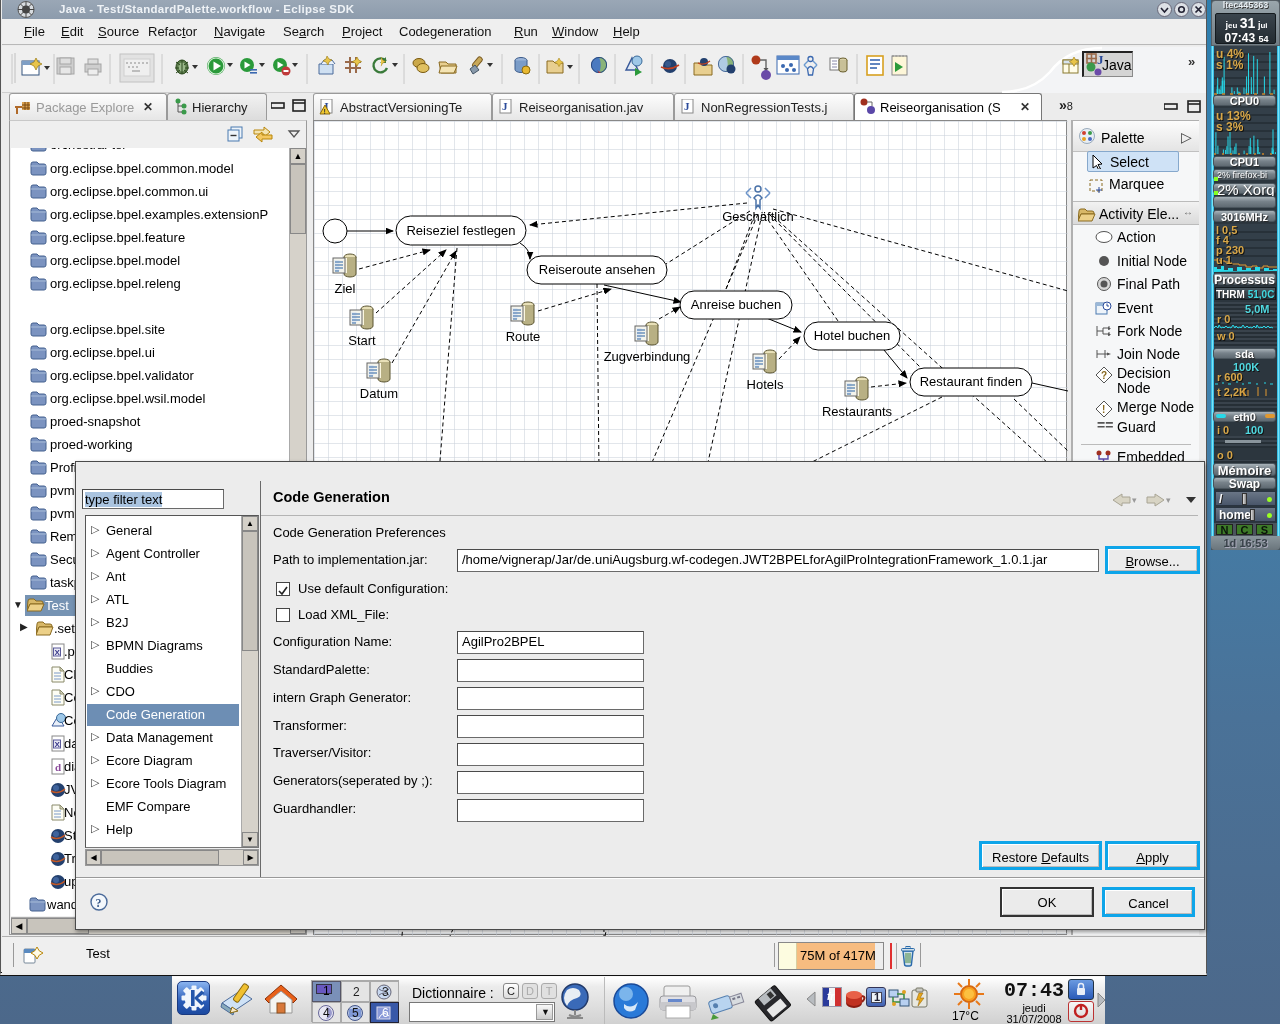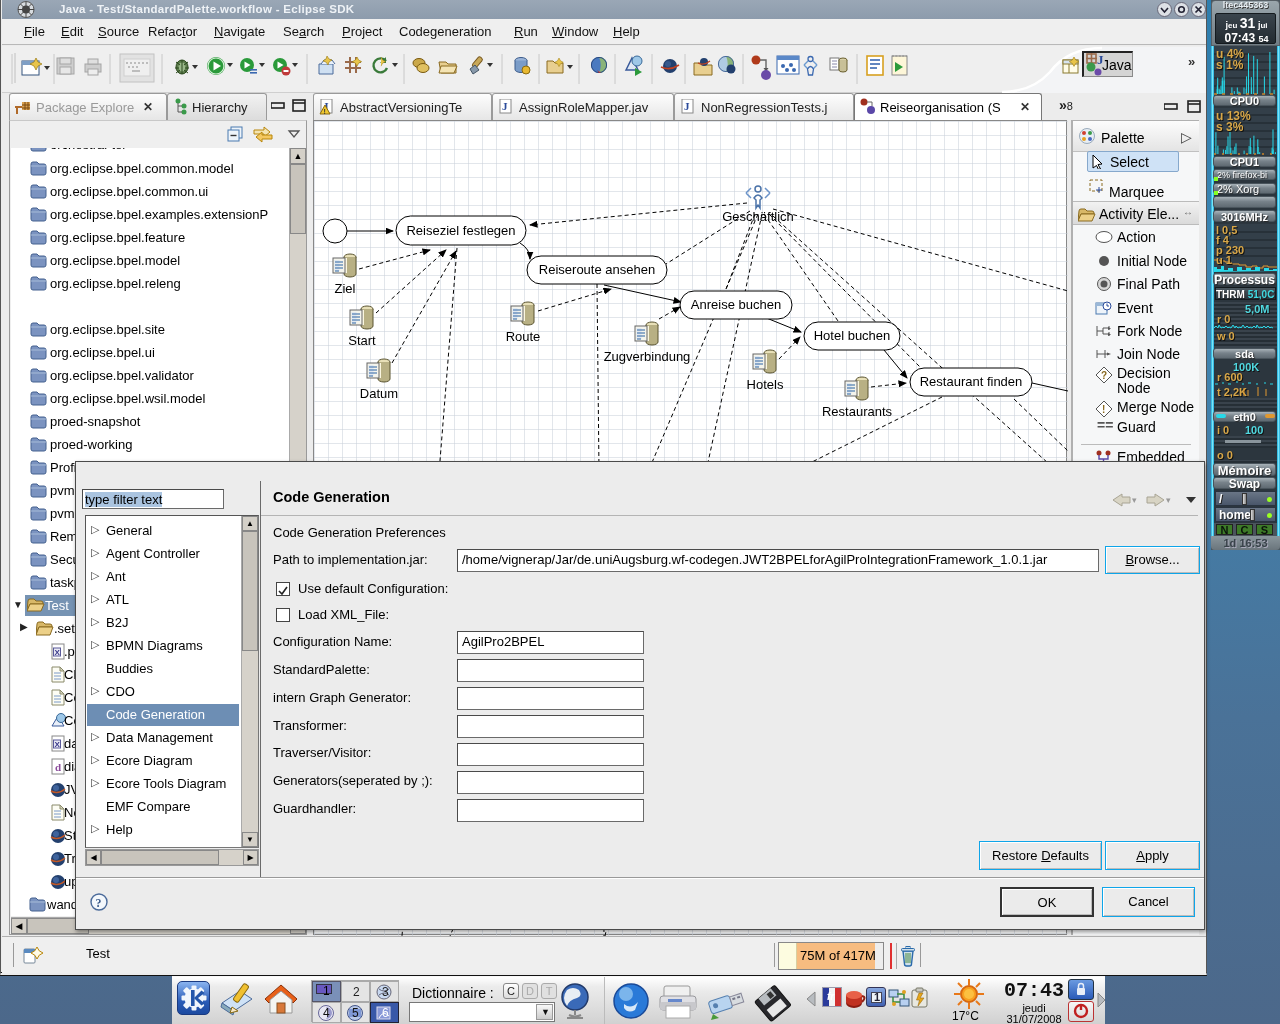--- a/index.html
+++ b/index.html
@@ -4,21 +4,21 @@
 html,body{width:1280px;height:1024px;overflow:hidden;font-family:"Liberation Sans",sans-serif;}
 #desktop{position:absolute;left:0;top:0;width:1280px;height:1024px;background:linear-gradient(#2e7eae,#3e85b2 30%,#4a7298 70%,#4c688a);}
 #eclipse{position:absolute;left:0;top:0;width:1207px;height:976px;background:#ececec;border:1px solid #555;border-top:none;border-bottom:4px double #111;}
 #titlebar{position:absolute;left:1px;top:0;width:1204px;height:31px;background:linear-gradient(#9aa7b6,#8494a6);color:#eef2f6;font-weight:bold;font-size:11.5px;}
 #titlebar .txt{position:absolute;left:57px;top:3px;letter-spacing:.3px;}
 #menubar{position:absolute;left:1px;top:19px;width:1204px;height:26px;background:#efefef;border-bottom:1px solid #b8b8b8;font-size:13px;color:#111;}
 #menubar span{position:absolute;top:5px;}
 u{text-decoration:underline;}
 #toolbar{position:absolute;left:1px;top:46px;width:1204px;height:47px;background:#efefef;border-bottom:1px solid #cfcfcf;}
 .viewtab{position:absolute;top:0;height:27px;font-size:13px;background:linear-gradient(#fdfdfd,#e6e6e6);border:1px solid #9a9a9a;border-bottom:none;border-radius:3px 3px 0 0;}
-.btn{background:#ebebeb;border:1px solid #0ea5e9;box-shadow:inset 1px 1px 0 #fff,inset -1px -1px 0 #bcbcbc;font-size:13px;color:#000;text-align:center;}
+.btn{background:#ebebeb;border:3px solid #0ea5e9;box-shadow:inset 1px 1px 0 #fff,inset -1px -1px 0 #bcbcbc;font-size:13px;color:#000;text-align:center;}
 
 #gk{position:absolute;left:1211px;top:0;width:69px;height:550px;background:#4a565e;font-family:"Liberation Sans",sans-serif;}
 
 #taskbar{position:absolute;left:172px;top:976px;width:933px;height:48px;background:linear-gradient(#ffffff,#ececec 20%,#d2d2d2);border-top:1px solid #f8f8f8;}
 
 #prefs{position:absolute;left:75px;top:461px;width:1130px;height:469px;background:#ececec;border:1px solid #4a4a4a;box-shadow:1px 2px 4px rgba(0,0,0,.4);}
 .fld{position:absolute;background:#fff;border:1px solid #6a6a6a;border-top:1px solid #4a4a4a;border-left:1px solid #4a4a4a;font-size:13px;color:#000;padding:2px 4px;}
 .lbl{position:absolute;font-size:13px;color:#000;white-space:nowrap;}
 .pit{position:absolute;left:22px;width:104px;height:21px;font-size:14px;color:#000;}
 .pit svg{position:absolute;left:0;top:2px;}
@@ -641,21 +641,21 @@
           <path d="M1 15 L6 6 L11 15z" fill="#f0c830" stroke="#8a6a10"></path>
           <text x="4.6" y="14.5" font-size="7" font-weight="bold" fill="#333">!</text>
         </svg>
         <span style="position:absolute;left:26px;top:6px;color:#222">AbstractVersioningTe</span>
       </div>
     <div class="viewtab" style="left:183px;width:182px;">
         <svg width="17" height="16" style="position:absolute;left:5px;top:5px">
           <rect x="2" y="0" width="11" height="14" fill="#fff" stroke="#888"></rect>
           <text x="4" y="11" font-size="11" font-weight="bold" fill="#2a4a9a" font-family="Liberation Serif">J</text>
         </svg>
-        <span style="position:absolute;left:26px;top:6px;color:#222">AssignRoleMapper.jav</span>
+        <span style="position:absolute;left:26px;top:6px;color:#222">Reiseorganisation.jav</span>
       </div>
     <div class="viewtab" style="left:365px;width:180px;">
         <svg width="17" height="16" style="position:absolute;left:5px;top:5px">
           <rect x="2" y="0" width="11" height="14" fill="#fff" stroke="#888"></rect>
           <text x="4" y="11" font-size="11" font-weight="bold" fill="#2a4a9a" font-family="Liberation Serif">J</text>
         </svg>
         <span style="position:absolute;left:26px;top:6px;color:#222">NonRegressionTests.j</span>
       </div>
     <div class="viewtab" style="left:545px;width:188px;background:#fff;border-color:#777;">
         <svg width="17" height="17" style="position:absolute;left:5px;top:4px">
@@ -782,21 +782,21 @@
         <svg width="12" height="14" style="position:absolute;left:4px;top:3px">
           <path d="M1 0 L10 9 L6 9.5 L8.5 14 L6.5 14.5 L4.5 10.5 L1 13z" fill="#fff" stroke="#000" stroke-width="1"></path>
         </svg>
         <span style="position:absolute;left:22px;top:2px;">Select</span>
       </div>
     <div style="position:absolute;left:14px;top:55px;width:110px;height:21px;">
         <svg width="15" height="14" style="position:absolute;left:2px;top:3px">
           <rect x="1" y="1" width="12" height="11" fill="none" stroke="#8a6a20" stroke-dasharray="3 2"></rect>
           <path d="M10 8 v6 M7 11 h6" stroke="#2a4a9a"></path>
         </svg>
-        <span style="position:absolute;left:22px;top:8px;">Marquee</span>
+        <span style="position:absolute;left:22px;top:0;">Marquee</span>
       </div>
     <div style="position:absolute;left:0;top:80px;width:126px;height:24px;background:linear-gradient(#f2f2f2,#dadada);border-top:1px solid #bbb;border-bottom:1px solid #bbb;">
         <svg width="18" height="15" style="position:absolute;left:5px;top:5px">
           <path d="M1 4 a2 2 0 0 1 2 -2 h4 l2 2 h5 a2 2 0 0 1 2 2 v1 h-13 l-3 7z" fill="#d8b868" stroke="#8a6a20"></path>
           <path d="M3 7 h14 l-3 7 h-14z" fill="#ecd088" stroke="#8a6a20"></path>
         </svg>
         <span style="position:absolute;left:26px;top:4px;">Activity Ele...</span>
         <span style="position:absolute;left:110px;top:4px;color:#666;font-size:10px">↔</span>
       </div>
     <div class="pit" style="top:107px">
@@ -938,21 +938,21 @@
         <line x1="0" y1="39" x2="63" y2="39"></line>
       </g>
  <path d="M14.0 46 V28.5 M59.0 46 V21.4 M11.6 46 V41.9 M12.9 46 V38.2 M1.9 46 V24.2 M22.0 46 V35.4 M3.9 46 V37.7 M61.4 46 V44.2 M20.8 46 V38.7 M39.9 46 V27.7 M30.1 46 V42.6 M58.3 46 V43.2 M19.0 46 V42.4 M58.1 46 V39.6 M43.8 46 V31.3 M16.8 46 V39.7 M9.4 46 V41.5 M16.0 46 V21.1 M35.1 46 V38.1 M59.2 46 V41.5 M36.8 46 V39.0 M36.3 46 V30.1 M45.7 46 V44.2 M44.1 46 V39.0" stroke="#27d8e8" stroke-width="1"></path>
  <path d="M0 46 h63" stroke="#c88428" stroke-width="1.6" stroke-dasharray="2 6"></path>
 </svg>
 <div class="gkt" style="left:5px;top:109px;font-size:12px;">u 13%</div>
 <div class="gkt" style="left:5px;top:120px;font-size:12px;">s 3%</div>
 <div class="gkbtn" style="top:156px;height:11px;font-size:11px;line-height:11px;">CPU1</div>
 <div class="gkbtn" style="top:169px;height:11px;font-size:9px;line-height:11px;text-align:left;padding-left:3px;font-weight:normal">2% firefox-bi</div>
 <div style="position:absolute;left:3px;top:177px;width:4px;height:4px;background:#8f2;"></div>
-<div class="gkbtn" style="top:183px;height:11px;font-size:11px;line-height:11px;text-align:left;padding-left:3px;font-weight:normal">2% Xorg</div>
+<div class="gkbtn" style="top:183px;height:11px;font-size:15px;line-height:11px;text-align:left;padding-left:3px;font-weight:normal">2% Xorg</div>
 <div style="position:absolute;left:3px;top:191px;width:4px;height:4px;background:#8f2;"></div>
 <div class="gkbtn" style="top:196px;height:12px;"></div>
 <div class="gkbtn" style="top:210px;height:12px;font-size:11px;line-height:12px;">3016MHz</div>
 <svg width="63" height="48" style="position:absolute;left:3px;top:224px">
  <rect width="63" height="48" fill="#333f49"></rect>
  <g stroke="#1c242b">
         <line x1="0" y1="8" x2="63" y2="8"></line>
         <line x1="0" y1="16" x2="63" y2="16"></line>
         <line x1="0" y1="24" x2="63" y2="24"></line>
         <line x1="0" y1="32" x2="63" y2="32"></line>

